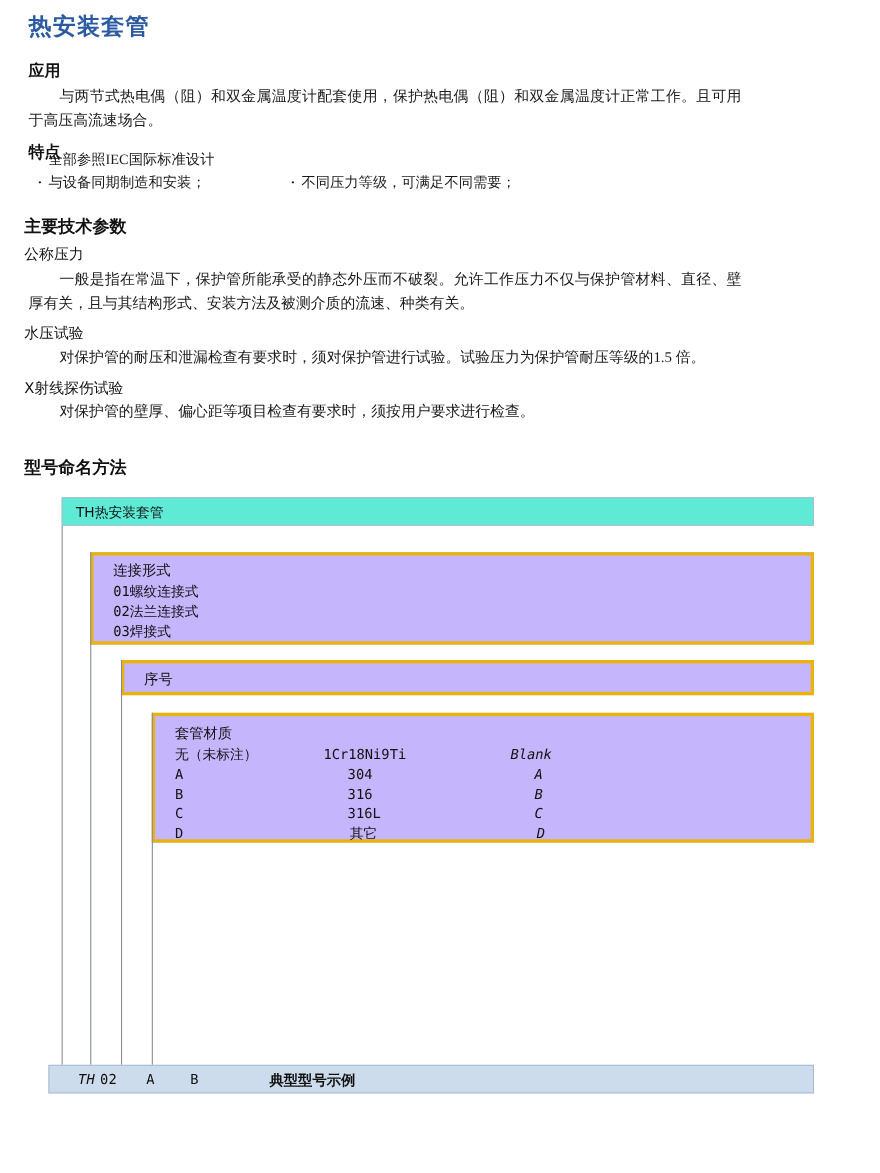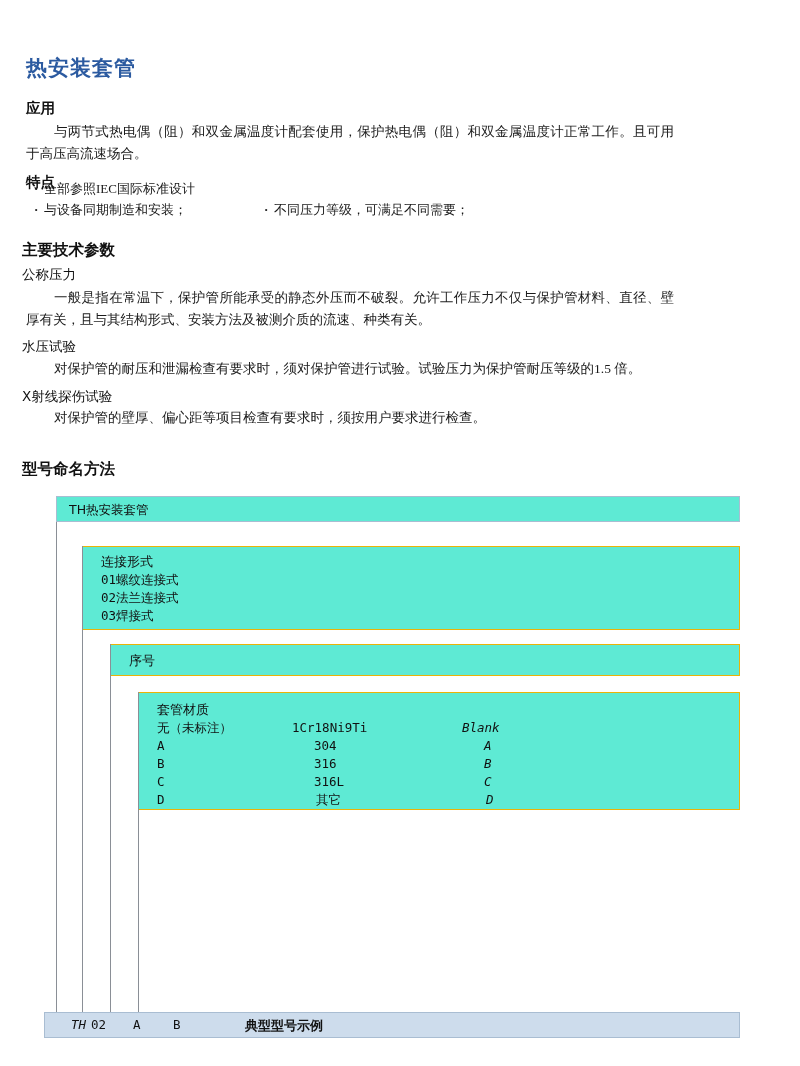--- a/index.html
+++ b/index.html
@@ -14,21 +14,20 @@
     color: #1a1a1a;
     position: relative;
     overflow: hidden;
   }
   .page {
     position: relative;
     width: 800px;
     height: 750px;
     padding: 0;
     box-sizing: border-box;
-    margin-top: 44px;
   }
   .doc-title {
     position: absolute;
     left: 26px;
     top: 10px;
     font-family: "DejaVu Sans", sans-serif;
     font-size: 21px;
     font-weight: bold;
     color: #2b5aa0;
     letter-spacing: 1px;
@@ -93,22 +92,22 @@
   .diagram {
     position: absolute;
     left: 30px;
     top: 452px;
     width: 740px;
     height: 560px;
   }
   .box {
     position: absolute;
     box-sizing: border-box;
-    border: 1px solid #eab308;
-    background: #5eead4;
+    border: 3px solid #eab308;
+    background: #c4b5fd;
     font-family: "DejaVu Sans Mono", monospace;
     font-size: 12.5px;
     color: #111;
   }
   .box.fill {
     background: #5eead4;
     border: 1px solid #a9bdd2;
     font-family: "DejaVu Sans", sans-serif;
   }
   .box .pad {

